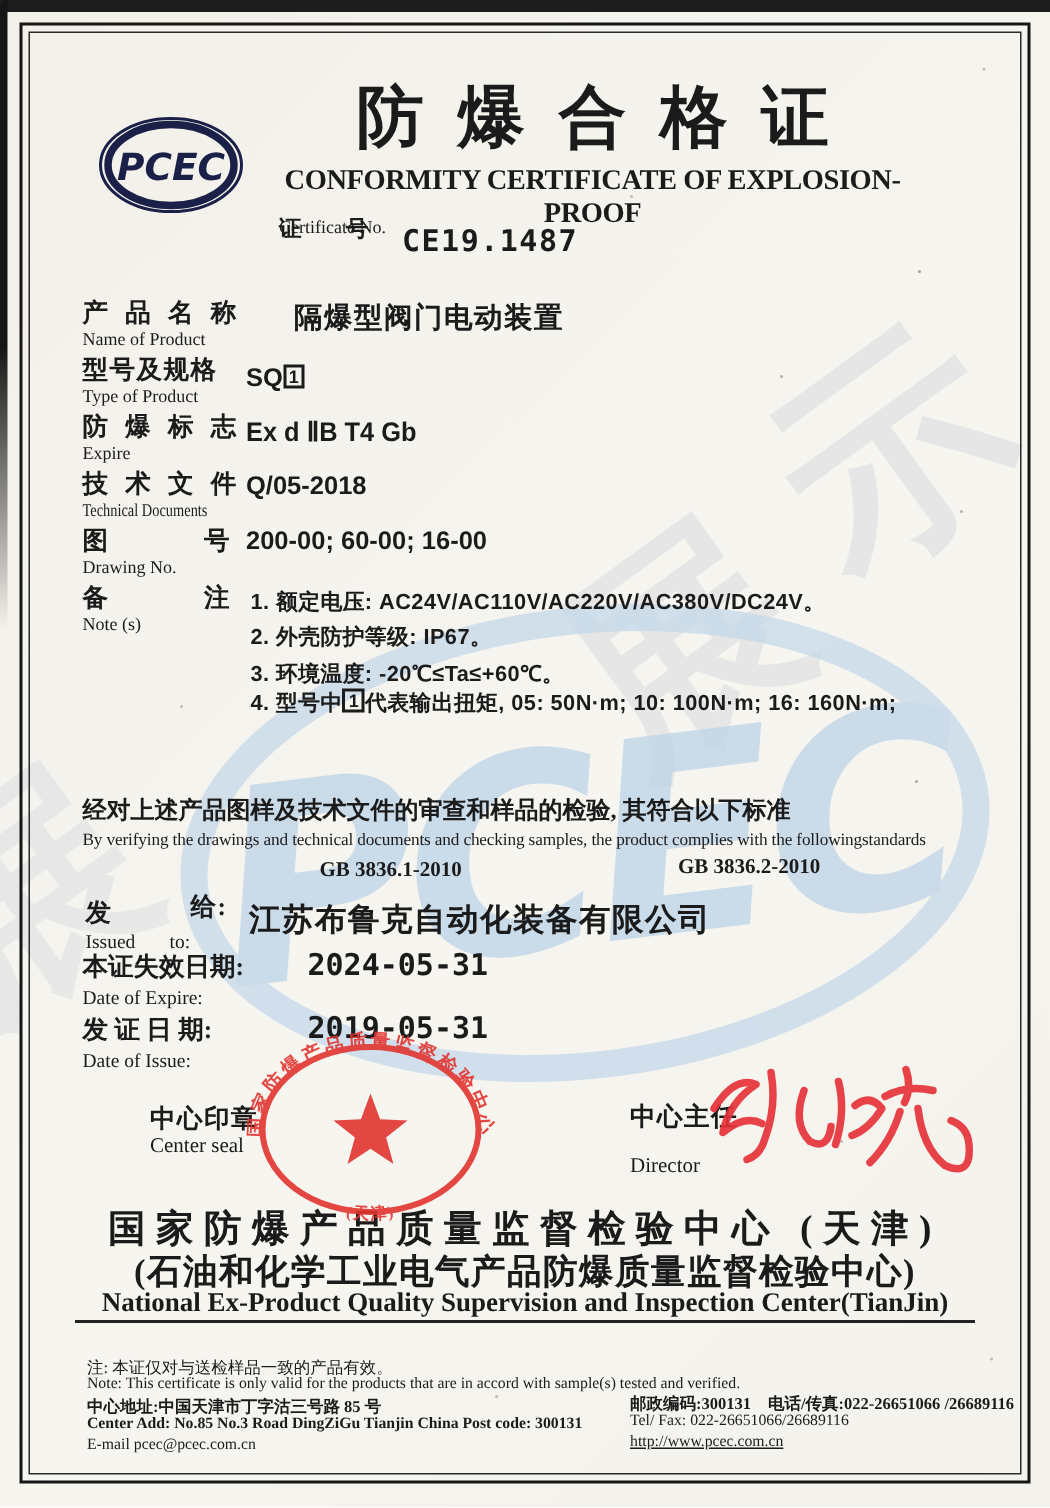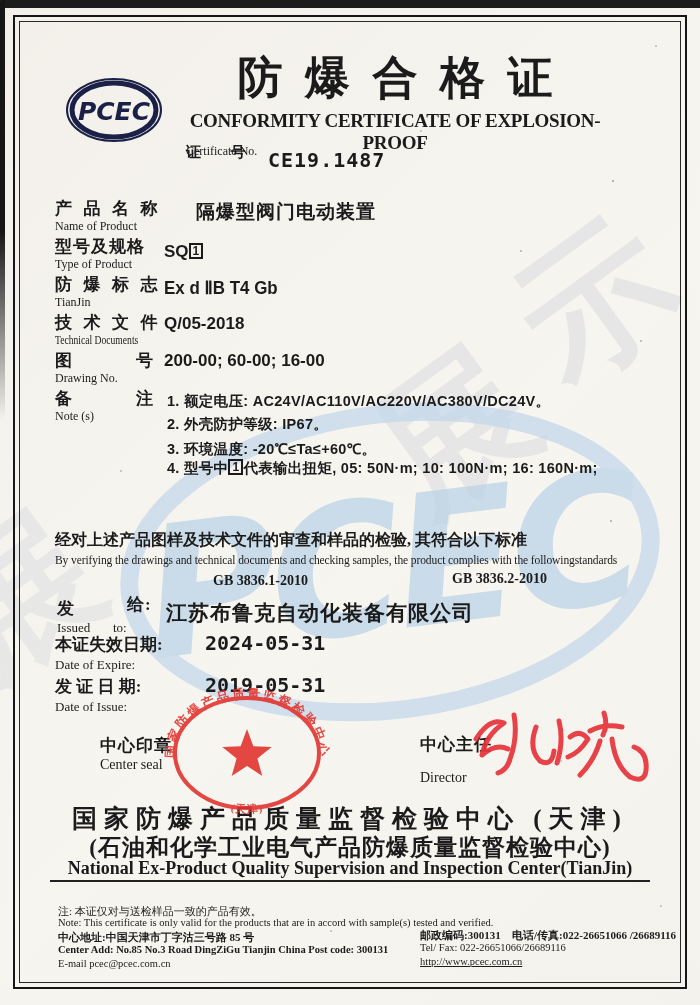--- a/index.html
+++ b/index.html
@@ -74,21 +74,21 @@
 
   <span class="abs z2 cjk-label" style="left:55px;top:197px;">产  品  名  称</span>
   <span class="abs z2 en-label" style="left:55px;top:219px;">Name of Product</span>
   <span class="abs z2 val" style="left:164px;top:199px;font-size:19px;letter-spacing:1px;padding-left:32px;">隔爆型阀门电动装置</span>
 
   <span class="abs z2 cjk-label" style="left:55px;top:235px;">型号及规格</span>
   <span class="abs z2 en-label" style="left:55px;top:257px;">Type of Product</span>
   <span class="abs z2 val" style="left:164px;top:242px;"><span>SQ</span><span class="boxed">1</span></span>
 
   <span class="abs z2 cjk-label" style="left:55px;top:273px;">防  爆  标  志</span>
-  <span class="abs z2 en-label" style="left:55px;top:295px;">TianJin</span>
+  <span class="abs z2 en-label" style="left:55px;top:295px;">Expire</span>
   <span class="abs z2 val" style="left:164px;top:277px;font-size:18px;transform:scaleX(.94);transform-origin:left top;">Ex d ⅡB T4 Gb</span>
 
   <span class="abs z2 cjk-label" style="left:55px;top:311px;">技  术  文  件</span>
   <span class="abs z2 en-label" style="left:55px;top:333px;transform:scaleX(.8);">Technical Documents</span>
   <span class="abs z2 val" style="left:164px;top:314px;">Q/05-2018</span>
 
   <span class="abs z2 cjk-label" style="left:55px;top:349px;">图            号</span>
   <span class="abs z2 en-label" style="left:55px;top:371px;">Drawing No.</span>
   <span class="abs z2 val" style="left:164px;top:351px;">200-00; 60-00; 16-00</span>
 

